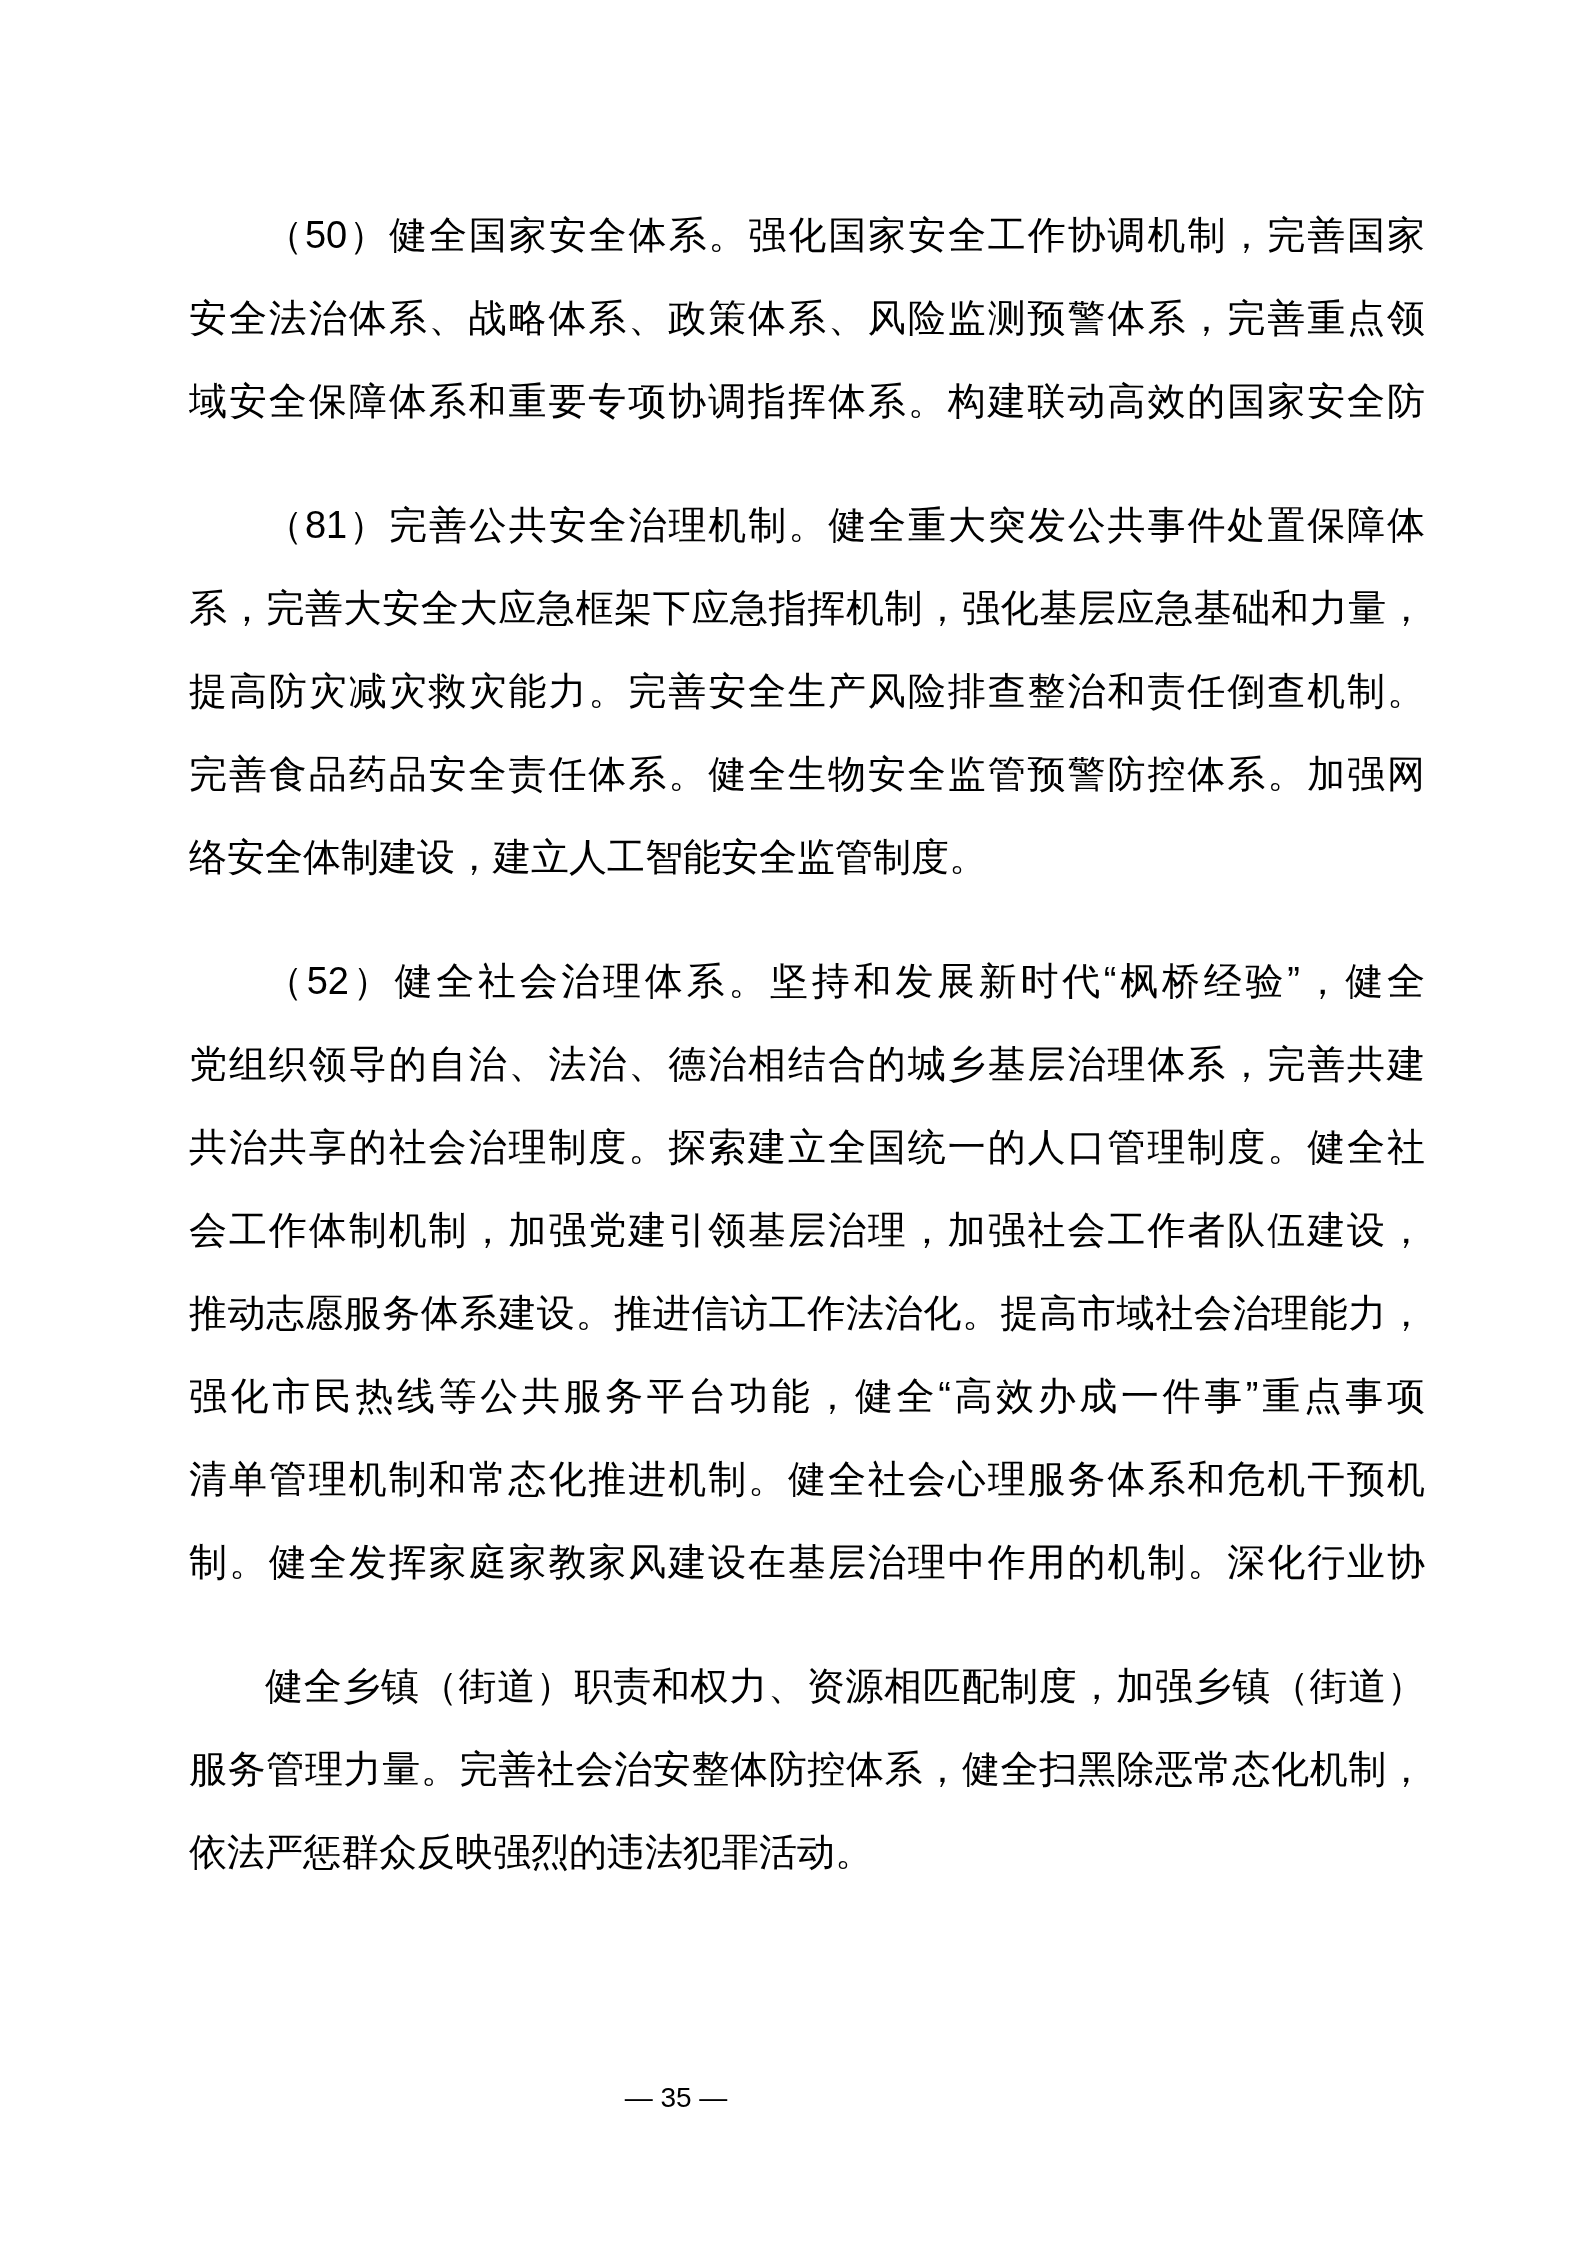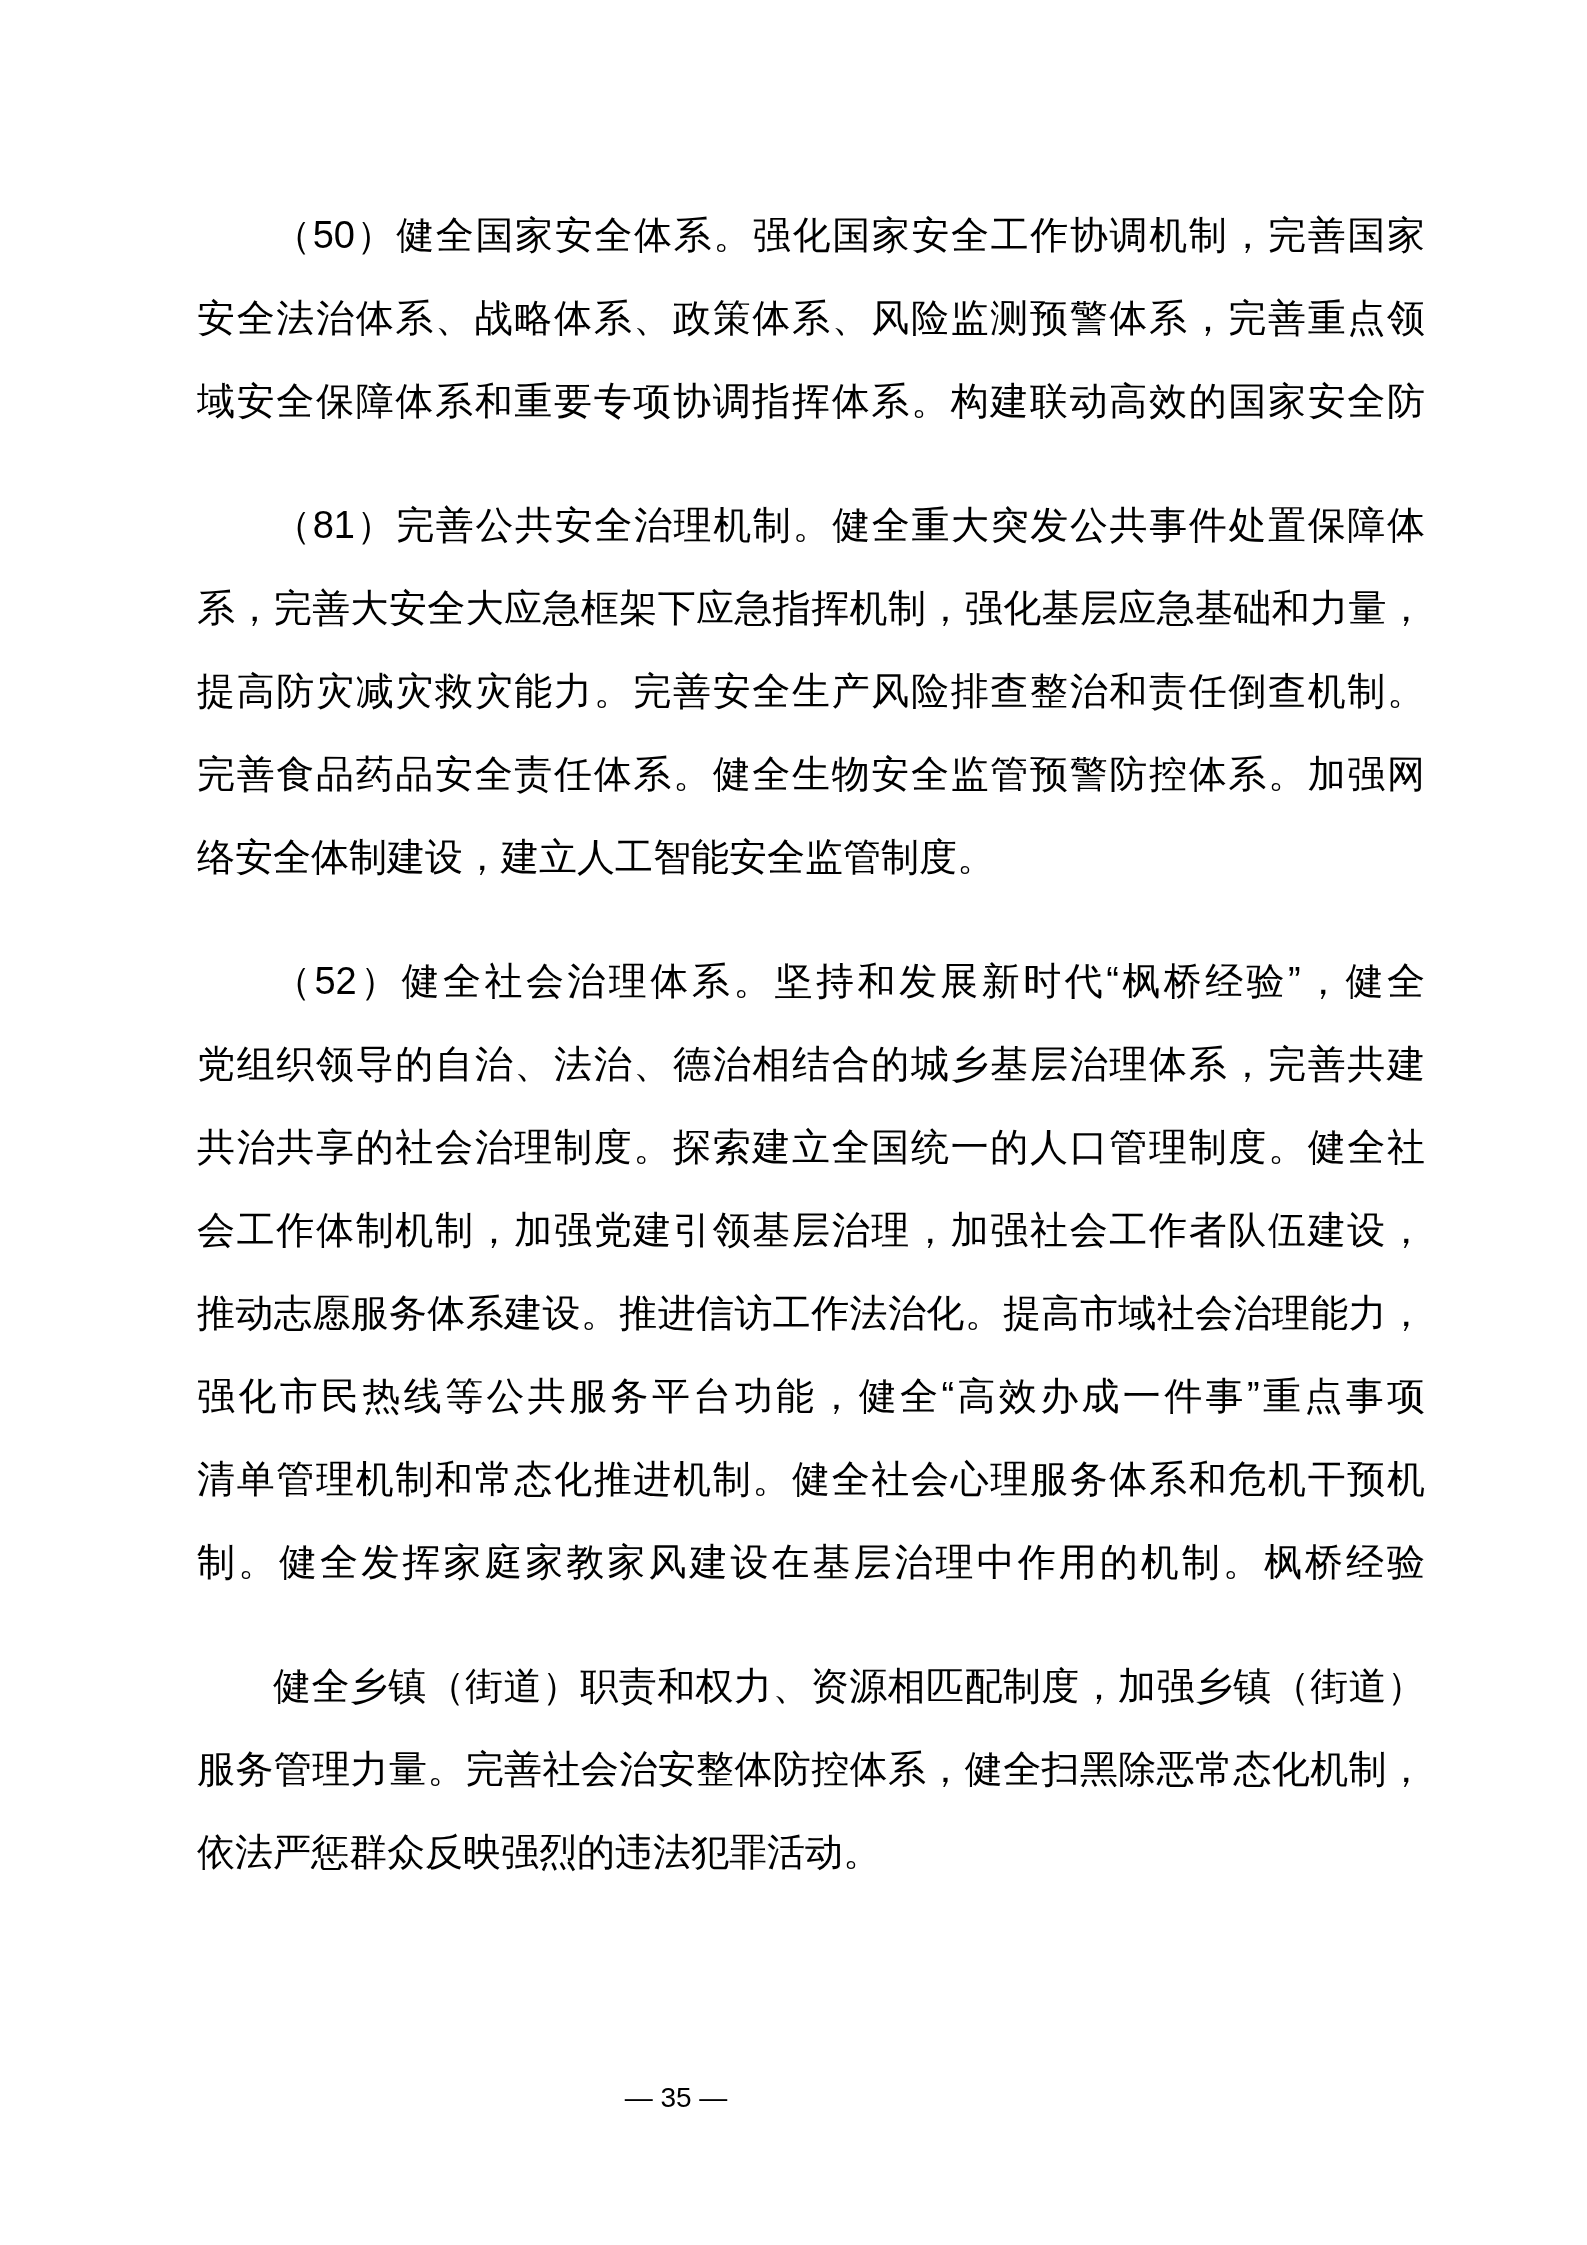--- a/index.html
+++ b/index.html
@@ -16,21 +16,21 @@
     font-family: "Liberation Sans", "DejaVu Sans", sans-serif;
     overflow: hidden;
   }
   .content {
     position: absolute;
     left: 185px;
     top: 194px;
     width: 1240px;
   }
   .para {
-    margin: 0 0 41px 12px;
+    margin: 0 0 41px 4px;
   }
   .para:last-child {
     margin-bottom: 0;
   }
   .line {
     font-size: 38px;
     line-height: 83px;
     color: #000000;
     text-align: justify;
     text-align-last: justify;
@@ -74,21 +74,21 @@
         <div class="line last">络安全体制建设，建立人工智能安全监管制度。</div>
       </div>
       <div class="para">
         <div class="line first">（52）健全社会治理体系。坚持和发展新时代“枫桥经验”，健全</div>
         <div class="line">党组织领导的自治、法治、德治相结合的城乡基层治理体系，完善共建</div>
         <div class="line">共治共享的社会治理制度。探索建立全国统一的人口管理制度。健全社</div>
         <div class="line">会工作体制机制，加强党建引领基层治理，加强社会工作者队伍建设，</div>
         <div class="line">推动志愿服务体系建设。推进信访工作法治化。提高市域社会治理能力，</div>
         <div class="line">强化市民热线等公共服务平台功能，健全“高效办成一件事”重点事项</div>
         <div class="line">清单管理机制和常态化推进机制。健全社会心理服务体系和危机干预机</div>
-        <div class="line">制。健全发挥家庭家教家风建设在基层治理中作用的机制。枫桥经验</div>
+        <div class="line">制。健全发挥家庭家教家风建设在基层治理中作用的机制。深化行业协</div>
       </div>
       <div class="para">
         <div class="line first">健全乡镇（街道）职责和权力、资源相匹配制度，加强乡镇（街道）</div>
         <div class="line">服务管理力量。完善社会治安整体防控体系，健全扫黑除恶常态化机制，</div>
         <div class="line last">依法严惩群众反映强烈的违法犯罪活动。</div>
       </div>
     </div>
   <div class="footer">
     <span class="page-number">— 35 —</span>
   </div>

